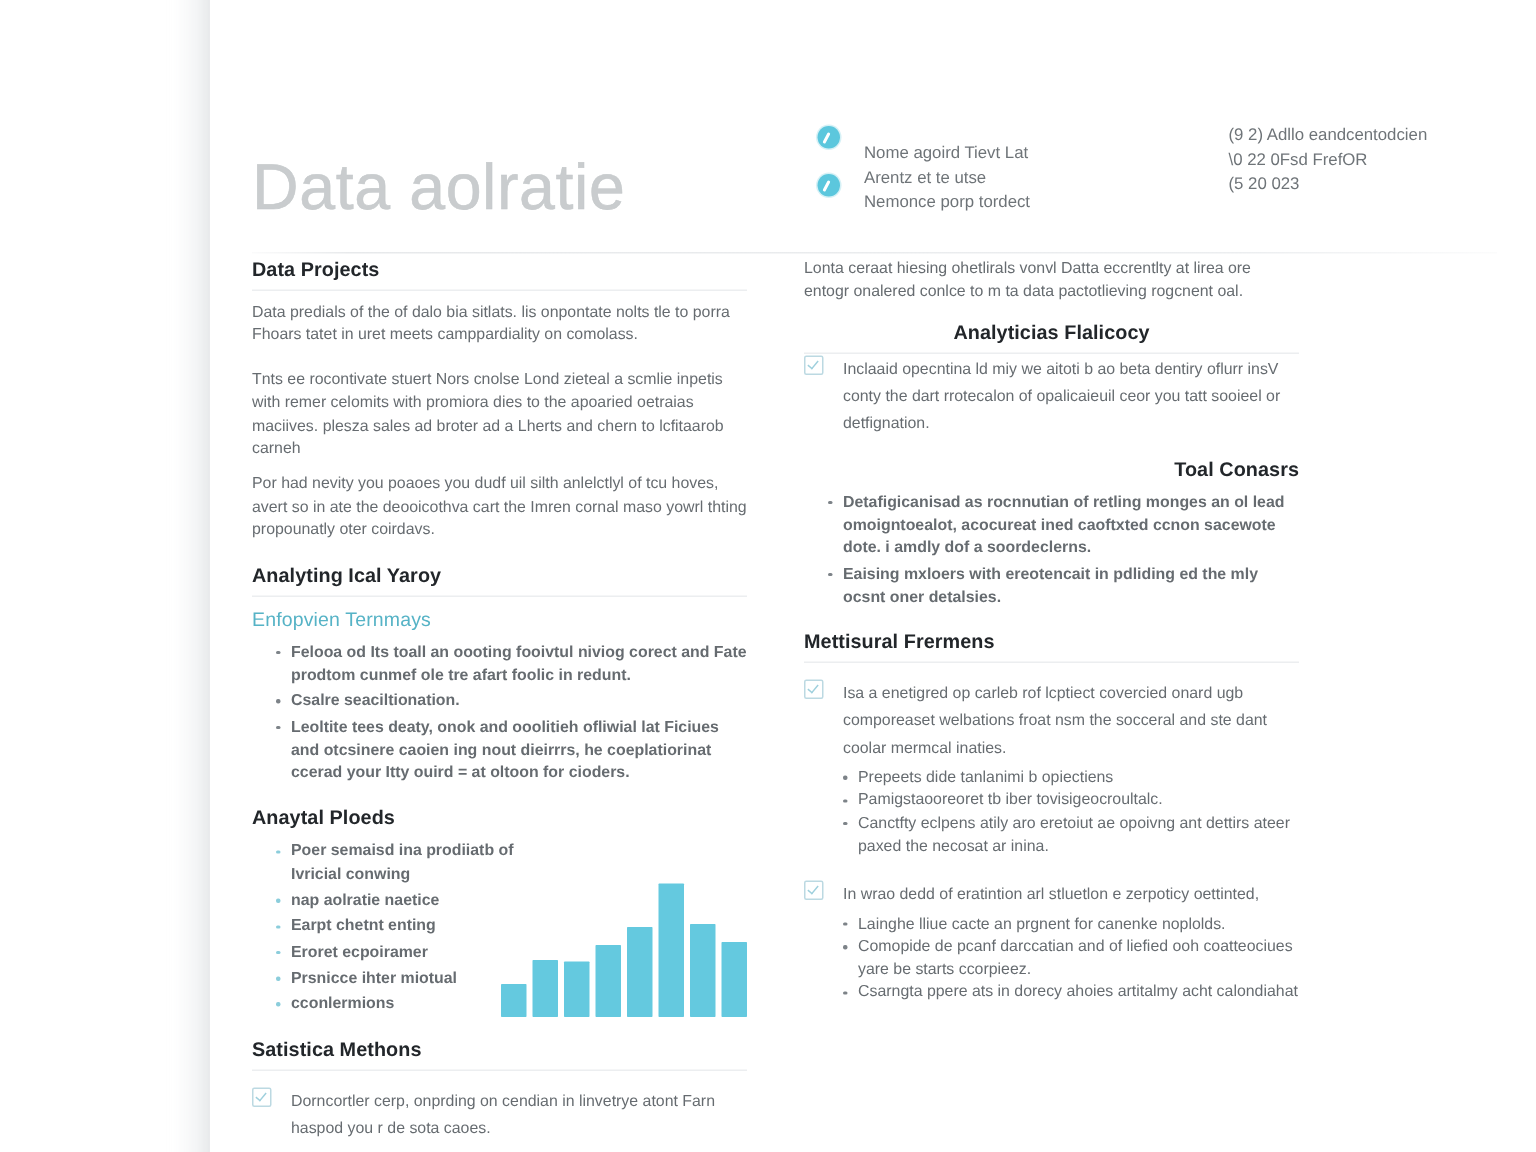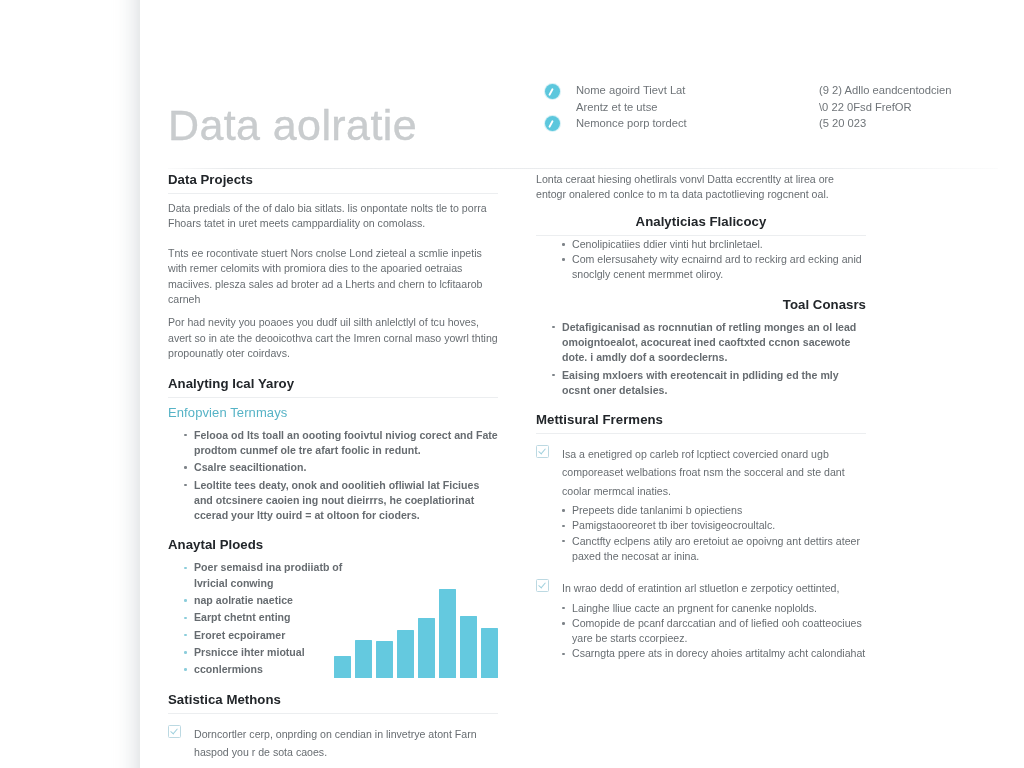--- a/index.html
+++ b/index.html
@@ -98,21 +98,21 @@
     top: 3.5px;
     width: 2px;
     height: 8px;
     background: #ffffff;
     transform: rotate(28deg);
     border-radius: 1px;
   }
   .contact-left {
     position: absolute;
     left: 31px;
-    top: 0;
+    top: 12px;
     width: 240px;
   }
   .contact-right {
     position: absolute;
     left: 274px;
     top: 0;
     width: 190px;
   }
   .contact-line {
     font-size: 11.2px;
@@ -369,24 +369,24 @@
         </div>
 
       </div>
 
       <div class="col col-right">
 
         <p class="p">Lonta ceraat hiesing ohetlirals vonvl Datta eccrentlty at lirea ore entogr onalered conlce to m ta data pactotlieving rogcnent oal.</p>
 
         <div class="sec">
           <div class="h2" style="margin-bottom:0;text-align:center;">Analyticias Flalicocy</div>
-          <ul class="sub-bullets">
-            <li>Cenolipicatiies ddier vinti hut brclinletael.</li>
-            <li>Com elersusahety wity ecnairnd ard to reckirg ard ecking anid snoclgly cenent mermmet oliroy.</li>
-          </ul>
+          <div class="check-group">
+            <span class="checkbox"></span>
+            <span class="check-text">Inclaaid opecntina ld miy we aitoti b ao beta dentiry oflurr insV conty the dart rrotecalon of opalicaieuil ceor you tatt sooieel or detfignation.</span>
+          </div>
         </div>
 
         <div class="sec">
           <div class="h2" style="border-bottom:none; padding-bottom:0; margin-bottom:8px;text-align:right;">Toal Conasrs</div>
           <ul class="bullets">
             <li>Detafigicanisad as rocnnutian of retling monges an ol lead omoigntoealot, acocureat ined caoftxted ccnon sacewote dote. i amdly dof a soordeclerns.</li>
             <li>Eaising mxloers with ereotencait in pdliding ed the mly ocsnt oner detalsies.</li>
           </ul>
         </div>
 

